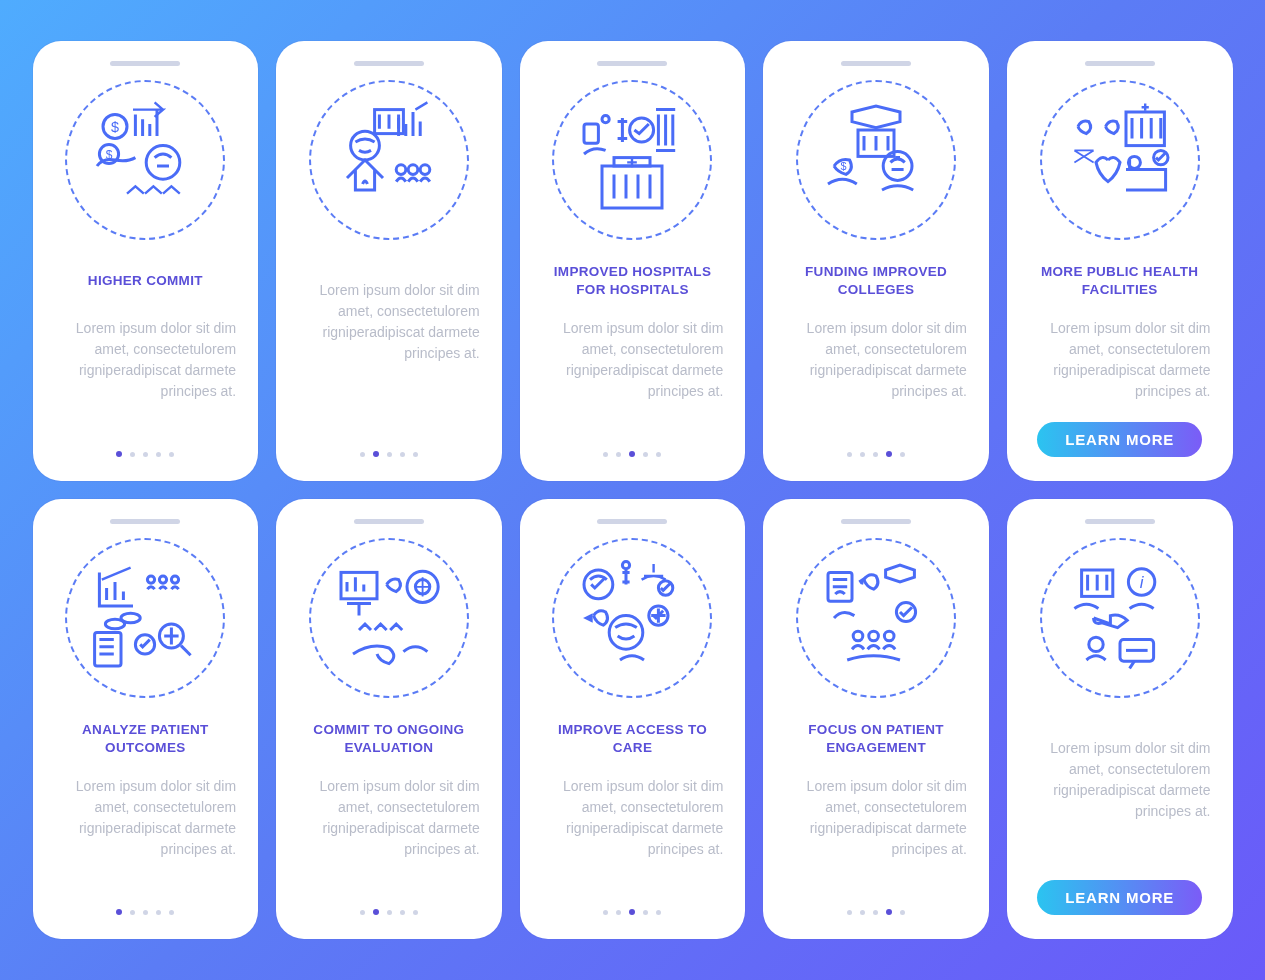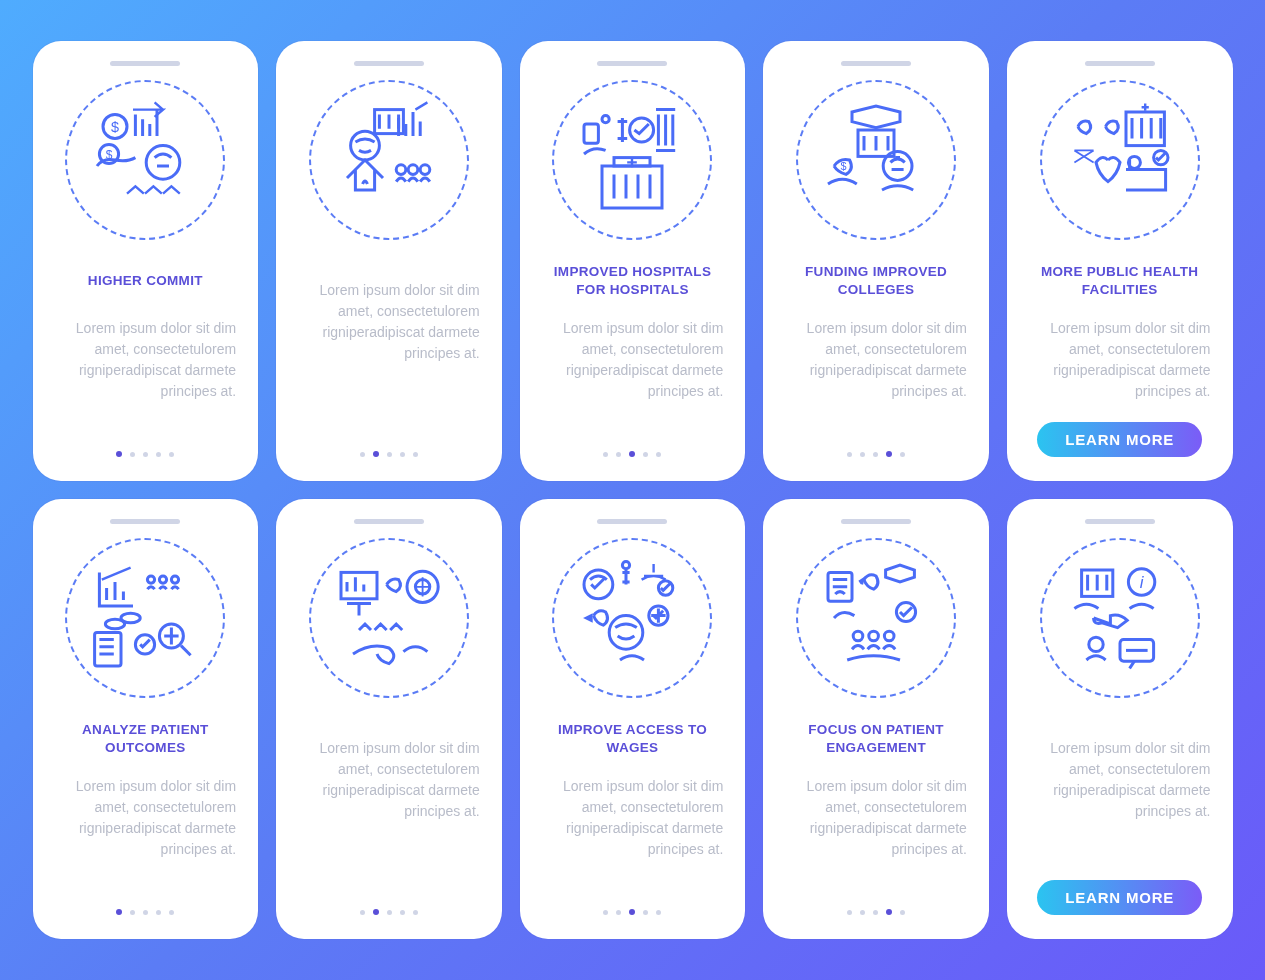--- a/index.html
+++ b/index.html
@@ -276,20 +276,21 @@
           <path d="M15 28 L15 20 M22 28 L22 16 M29 28 L29 22"></path>
           <path d="M48 22 Q52 16 58 18 Q62 24 56 28 Q50 26 48 22"></path>
           <circle cx="78" cy="24" r="13"></circle>
           <circle cx="78" cy="24" r="6"></circle>
           <path d="M78 24 L78 16 M78 24 L84 24 M78 24 L78 32 M78 24 L72 24" stroke-width="1.5"></path>
           <path d="M25 60 L30 55 L35 60 M38 60 L43 55 L48 60 M51 60 L56 55 L61 60"></path>
           <path d="M20 80 Q35 70 50 75 Q58 82 50 88 Q42 86 40 80"></path>
           <path d="M62 78 Q72 70 82 78"></path>
         </svg>
       </div>
+      <div class="title">COMMIT TO ONGOING EVALUATION</div>
       <div class="desc">Lorem ipsum dolor sit dim amet, consectetulorem rigniperadipiscat darmete principes at.</div>
       <div class="dots">
         <div class="dot"></div>
         <div class="dot active"></div>
         <div class="dot"></div>
         <div class="dot"></div>
         <div class="dot"></div>
       </div>
     </div>
     <div class="phone">
@@ -306,21 +307,21 @@
           <path d="M74 25 L76 27 L82 21"></path>
           <path d="M18 48 Q22 42 28 45 Q32 52 26 56 Q20 54 18 48"></path>
           <path d="M12 50 L16 48 L16 52 Z"></path>
           <circle cx="72" cy="48" r="8"></circle>
           <path d="M68 48 L70 50 L76 44 M72 42 L72 54 M66 48 L78 48"></path>
           <circle cx="45" cy="62" r="14"></circle>
           <path d="M36 58 Q45 52 54 58 M38 65 Q45 70 52 65"></path>
           <path d="M40 85 Q50 78 60 85"></path>
         </svg>
       </div>
-      <div class="title">IMPROVE ACCESS TO WAGES</div>
+      <div class="title">IMPROVE ACCESS TO CARE</div>
       <div class="desc">Lorem ipsum dolor sit dim amet, consectetulorem rigniperadipiscat darmete principes at.</div>
       <div class="dots">
         <div class="dot"></div>
         <div class="dot"></div>
         <div class="dot active"></div>
         <div class="dot"></div>
         <div class="dot"></div>
       </div>
     </div>
     <div class="phone">

